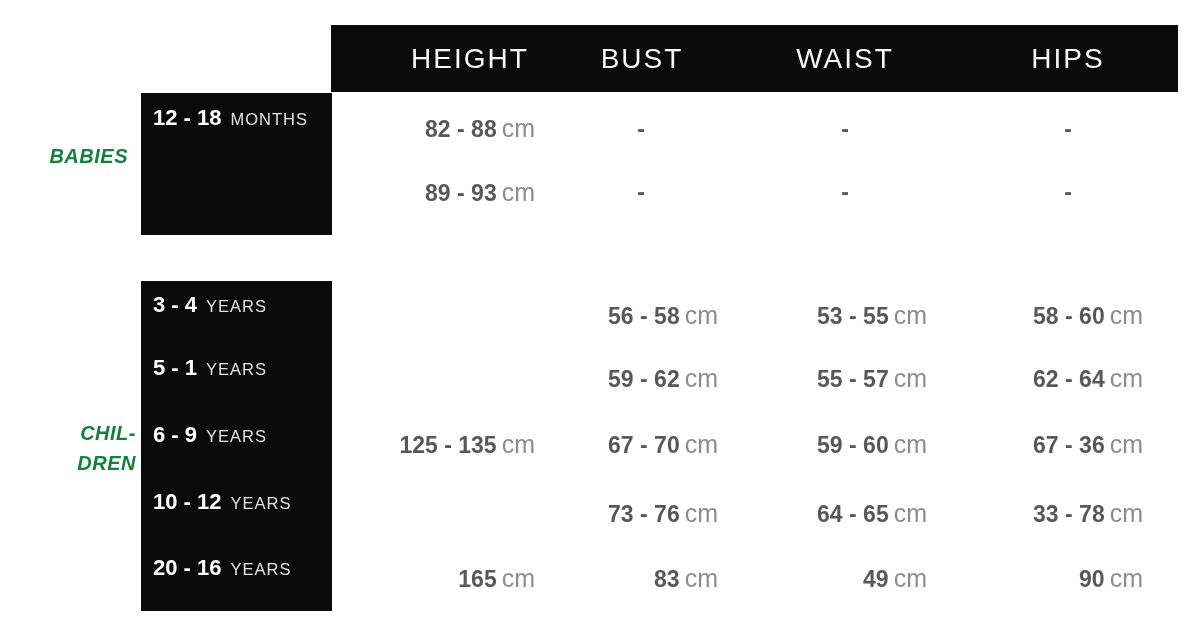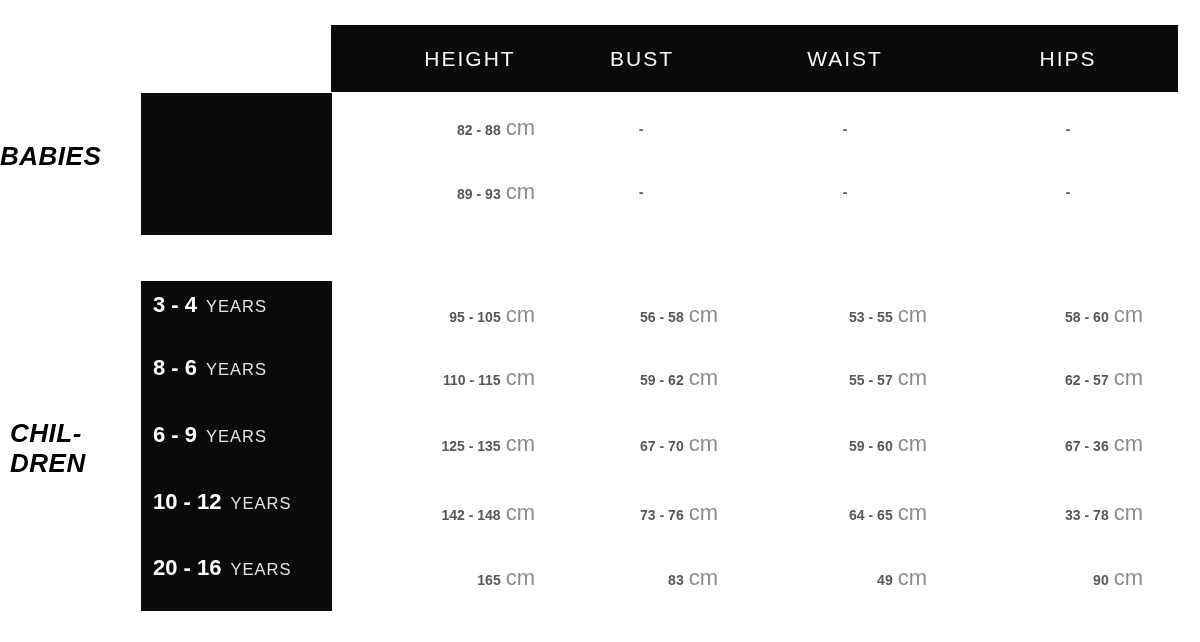--- a/index.html
+++ b/index.html
@@ -4,44 +4,44 @@
 <style>
   html,body { margin:0; padding:0; background:#ffffff; }
   #canvas {
     position:relative; width:1200px; height:642px; overflow:hidden;
     background:#ffffff; font-family:"Liberation Sans", sans-serif;
   }
   
   .header-bar { position:absolute; left:331px; top:25px; width:847px; height:67px; background:#0a0a0a; }
   .hdr {
     position:absolute; top:0; line-height:67px; transform:translateX(-50%);
-    color:#f7f7f7; font-size:21px; font-weight:400; letter-spacing:2px; white-space:nowrap;
+    color:#f7f7f7; font-size:28px; font-weight:400; letter-spacing:2px; white-space:nowrap;
   }
   
   .age-box { position:absolute; left:141px; width:191px; background:#0a0a0a; }
   #babies-box   { top:93px;  height:142px; }
   #children-box { top:281px; height:330px; }
   
   .group-label {
-    position:absolute; color:#000000; font-weight:bold; font-style:italic;
-    font-size:26px; line-height:30px; text-align:left; letter-spacing:0.5px;
+    position:absolute; color:#15803d; font-weight:bold; font-style:italic;
+    font-size:20px; line-height:30px; text-align:right; letter-spacing:0.5px;
   }
   #babies-label   { left:0;  top:141px; width:128px; }
   #children-label { left:10px; top:418px; width:126px; }
   .group-label .line { display:block; }
   
   .age-row { position:absolute; left:153px; line-height:28px; white-space:nowrap; }
   .age-num  { color:#ffffff; font-weight:bold; font-size:22px; }
   .age-unit { color:#e2e2e2; font-size:16.5px; letter-spacing:1px; margin-left:9px; }
   
   .cell { position:absolute; line-height:28px; white-space:nowrap; }
   .cell.r { text-align:right; }
   .cell.c { transform:translateX(-50%); text-align:center; }
-  .num  { color:#58585a; font-weight:bold; font-size:14px; }
-  .unit { color:#8c8c8c; font-size:22px; margin-left:5px; }
+  .num  { color:#58585a; font-weight:bold; font-size:23px; }
+  .unit { color:#8c8c8c; font-size:25px; margin-left:5px; }
 </style>
 </head>
 <body>
 
 <div id="canvas">
 
   <div class="header-bar">
     <span class="hdr" style="left:139px">HEIGHT</span>
     <span class="hdr" style="left:311px">BUST</span>
     <span class="hdr" style="left:514px">WAIST</span>
@@ -50,26 +50,29 @@
 
   <div class="group-label" id="babies-label">BABIES</div>
   <div class="group-label" id="children-label">
     <span class="line">CHIL-</span>
     <span class="line">DREN</span>
   </div>
 
   <div class="age-box" id="babies-box"></div>
   <div class="age-box" id="children-box"></div>
 
+  <div class="age-row" style="top:104px">
+    <span class="age-num">12 - 18</span><span class="age-unit">MONTHS</span>
+  </div>
 
   <div class="age-row" style="top:291px">
     <span class="age-num">3 - 4</span><span class="age-unit">YEARS</span>
   </div>
   <div class="age-row" style="top:354px">
-    <span class="age-num">8 - 6</span><span class="age-unit">YEARS</span>
+    <span class="age-num">5 - 1</span><span class="age-unit">YEARS</span>
   </div>
   <div class="age-row" style="top:421px">
     <span class="age-num">6 - 9</span><span class="age-unit">YEARS</span>
   </div>
   <div class="age-row" style="top:488px">
     <span class="age-num">10 - 12</span><span class="age-unit">YEARS</span>
   </div>
   <div class="age-row" style="top:554px">
     <span class="age-num">20 - 16</span><span class="age-unit">YEARS</span>
   </div>
@@ -93,62 +96,53 @@
   <div class="cell c" style="top:178px;left:641px">
     <span class="num">-</span>
   </div>
   <div class="cell c" style="top:178px;left:845px">
     <span class="num">-</span>
   </div>
   <div class="cell c" style="top:178px;left:1068px">
     <span class="num">-</span>
   </div>
 
-  <div class="cell r" style="top:301px;right:665px">
-    <span class="num">95 - 105</span><span class="unit">cm</span>
-  </div>
   <div class="cell r" style="top:301px;right:482px">
     <span class="num">56 - 58</span><span class="unit">cm</span>
   </div>
   <div class="cell r" style="top:301px;right:273px">
     <span class="num">53 - 55</span><span class="unit">cm</span>
   </div>
   <div class="cell r" style="top:301px;right:57px">
     <span class="num">58 - 60</span><span class="unit">cm</span>
   </div>
 
-  <div class="cell r" style="top:364px;right:665px">
-    <span class="num">110 - 115</span><span class="unit">cm</span>
-  </div>
   <div class="cell r" style="top:364px;right:482px">
     <span class="num">59 - 62</span><span class="unit">cm</span>
   </div>
   <div class="cell r" style="top:364px;right:273px">
     <span class="num">55 - 57</span><span class="unit">cm</span>
   </div>
   <div class="cell r" style="top:364px;right:57px">
-    <span class="num">62 - 57</span><span class="unit">cm</span>
+    <span class="num">62 - 64</span><span class="unit">cm</span>
   </div>
 
   <div class="cell r" style="top:430px;right:665px">
     <span class="num">125 - 135</span><span class="unit">cm</span>
   </div>
   <div class="cell r" style="top:430px;right:482px">
     <span class="num">67 - 70</span><span class="unit">cm</span>
   </div>
   <div class="cell r" style="top:430px;right:273px">
     <span class="num">59 - 60</span><span class="unit">cm</span>
   </div>
   <div class="cell r" style="top:430px;right:57px">
     <span class="num">67 - 36</span><span class="unit">cm</span>
   </div>
 
-  <div class="cell r" style="top:499px;right:665px">
-    <span class="num">142 - 148</span><span class="unit">cm</span>
-  </div>
   <div class="cell r" style="top:499px;right:482px">
     <span class="num">73 - 76</span><span class="unit">cm</span>
   </div>
   <div class="cell r" style="top:499px;right:273px">
     <span class="num">64 - 65</span><span class="unit">cm</span>
   </div>
   <div class="cell r" style="top:499px;right:57px">
     <span class="num">33 - 78</span><span class="unit">cm</span>
   </div>
 

